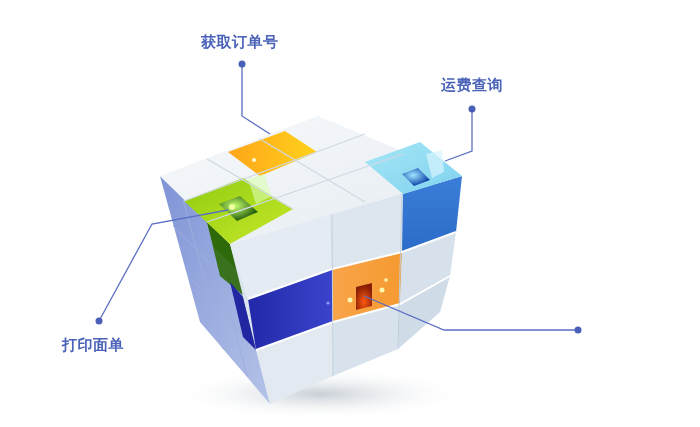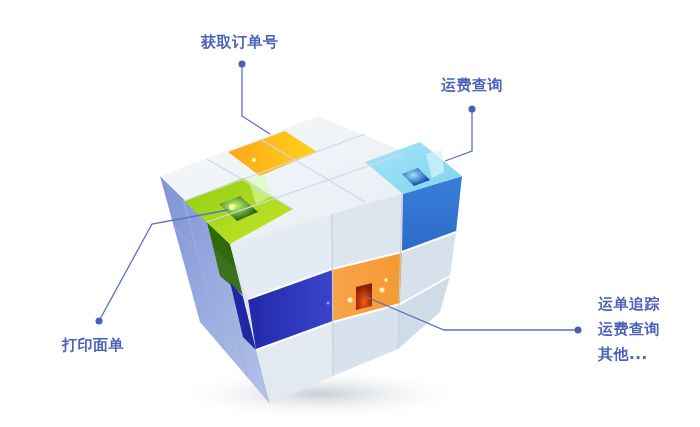--- a/index.html
+++ b/index.html
@@ -155,18 +155,13 @@
     <g stroke="#5a6fc4" stroke-width="1.3" fill="none">
       <polyline points="364,292 444,326 578,326"></polyline>
     </g>
     <circle cx="578" cy="326" r="3.5" fill="#4a5fb8"></circle>
   </svg>
 
   <div class="label clickable" style="left:201px; top:31px;">获取订单号</div>
   <div class="label clickable" style="left:441px; top:74px;">运费查询</div>
   <div class="label clickable" style="left:62px; top:334px;text-align:center;">打印面单</div>
 
-  <div class="stack" style="left:598px; top:293px;">
-    <div class="label clickable">运单追踪</div>
-    <div class="label clickable">运费查询</div>
-    <div class="label clickable">其他...</div>
-  </div>
 </div>
 
 </body></html>

